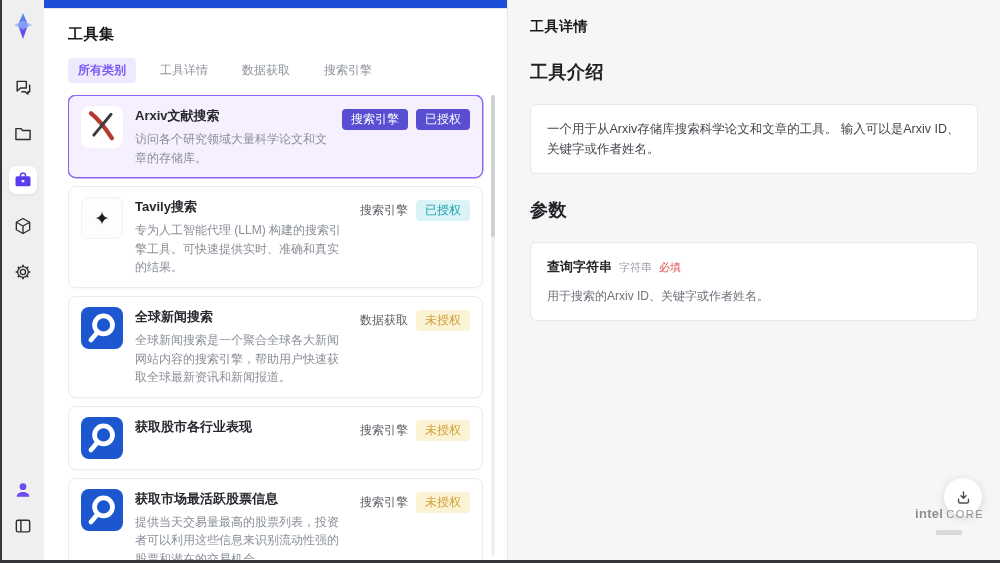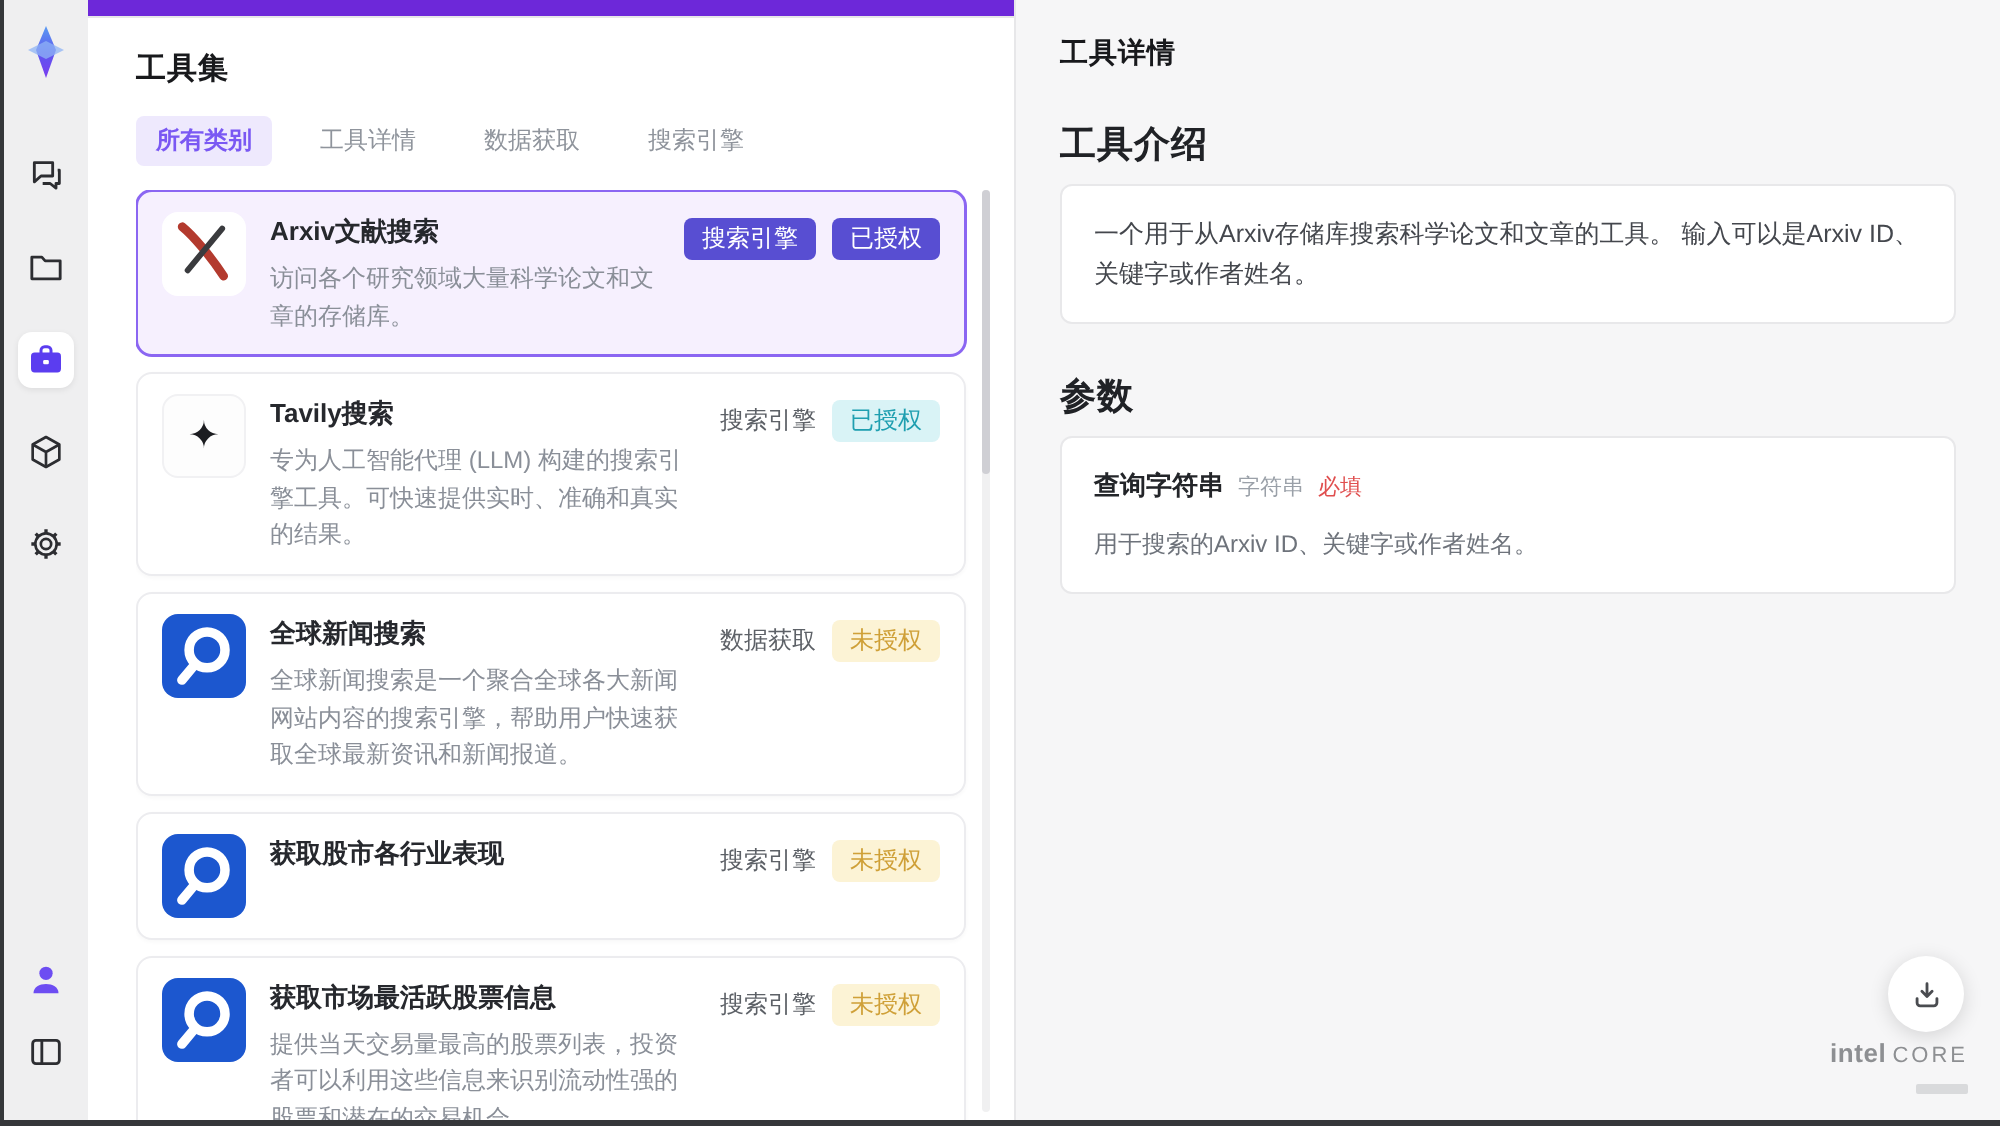--- a/index.html
+++ b/index.html
@@ -1,18 +1,18 @@
 <!DOCTYPE html>
 <html><head>
 <meta charset="utf-8">
 <style>
   * { margin:0; padding:0; box-sizing:border-box; }
   html,body { width:1000px; height:563px; overflow:hidden; }
   body { background:#35373a; font-family:"Liberation Sans","DejaVu Sans",sans-serif; position:relative; }
-  .window { position:absolute; left:2px; top:0; width:998px; height:560px; background:#6d28d9; display:flex; }
+  .window { position:absolute; left:2px; top:0; width:998px; height:560px; background:#1d4ed8; display:flex; }
 
   
   .rail { width:42px; background:#efeff0; display:flex; flex-direction:column; align-items:center; padding:12px 0 12px; flex:none; }
   .rail .logo { width:26px; height:28px; margin-bottom:34px; }
   .rail-btn { width:28px; height:28px; display:grid; place-items:center; border-radius:7px; margin-bottom:18px; cursor:pointer; }
   .rail-btn svg { width:20px; height:20px; }
   .rail-btn.active { background:#ffffff; box-shadow:0 1px 3px rgba(0,0,0,.08); }
   .rail-spacer { flex:1; }
   .rail-btn.bottom { margin-bottom:8px; }
 
@@ -40,30 +40,30 @@
   .cat-text { font-size:12px; color:#5d6167; }
   .badge { font-size:12px; padding:2px 9px; border-radius:4px; white-space:nowrap; }
   .badge-purple { background:#584ed2; color:#ffffff; }
   .badge-cyan { background:#d9f3f6; color:#1f9fb0; }
   .badge-yellow { background:#fcf3d5; color:#cfa038; }
 
   
   .detail { flex:1; background:#f6f6f7; border-left:1px solid #e7e7e9; padding:18px 22px; position:relative; }
   .detail-title { font-size:14px; font-weight:bold; color:#18191c; letter-spacing:.5px; }
   .section-h { font-size:18px; font-weight:bold; color:#202226; margin-top:24px; letter-spacing:.5px; }
-  .info-box { background:#fff; border:1px solid #e8e8ea; border-radius:6px; padding:14px 16px; margin-top:8px; font-size:12.5px; color:#44474d; line-height:1.6; }
+  .info-box { background:#fff; border:1px solid #e8e8ea; border-radius:6px; padding:14px 16px; margin-top:20px; font-size:12.5px; color:#44474d; line-height:1.6; }
   .param-row { display:flex; align-items:baseline; gap:7px;text-align:center; }
   .param-name { font-size:13px; font-weight:bold; color:#232529; }
   .param-type { font-size:11px; color:#9aa0a8; }
   .param-req { font-size:11px; color:#e04f4f; }
   .param-desc { margin-top:9px; font-size:12px; color:#6e737b; }
 
   
   .fab { position:absolute; right:18px; bottom:44px; width:38px; height:38px; border-radius:50%; background:#fff; box-shadow:0 2px 10px rgba(0,0,0,.14); display:grid; place-items:center; cursor:pointer; }
-  .intel { position:absolute; right:16px; bottom:8px; text-align:right; color:#8d8f92; }
+  .intel { position:absolute; right:16px; bottom:21px; text-align:center; color:#8d8f92; }
   .intel .line1 { font-size:13px; letter-spacing:.3px; }
   .intel .word-intel { font-weight:bold; }
   .intel .word-core { font-size:11px; letter-spacing:1.5px; margin-left:3px; }
   .intel .ultra-mark { display:inline-block; width:26px; height:5px; background:#d9dadc; border-radius:1px; margin-top:2px; }
 </style>
 </head>
 <body>
 
 <div class="window">
 

